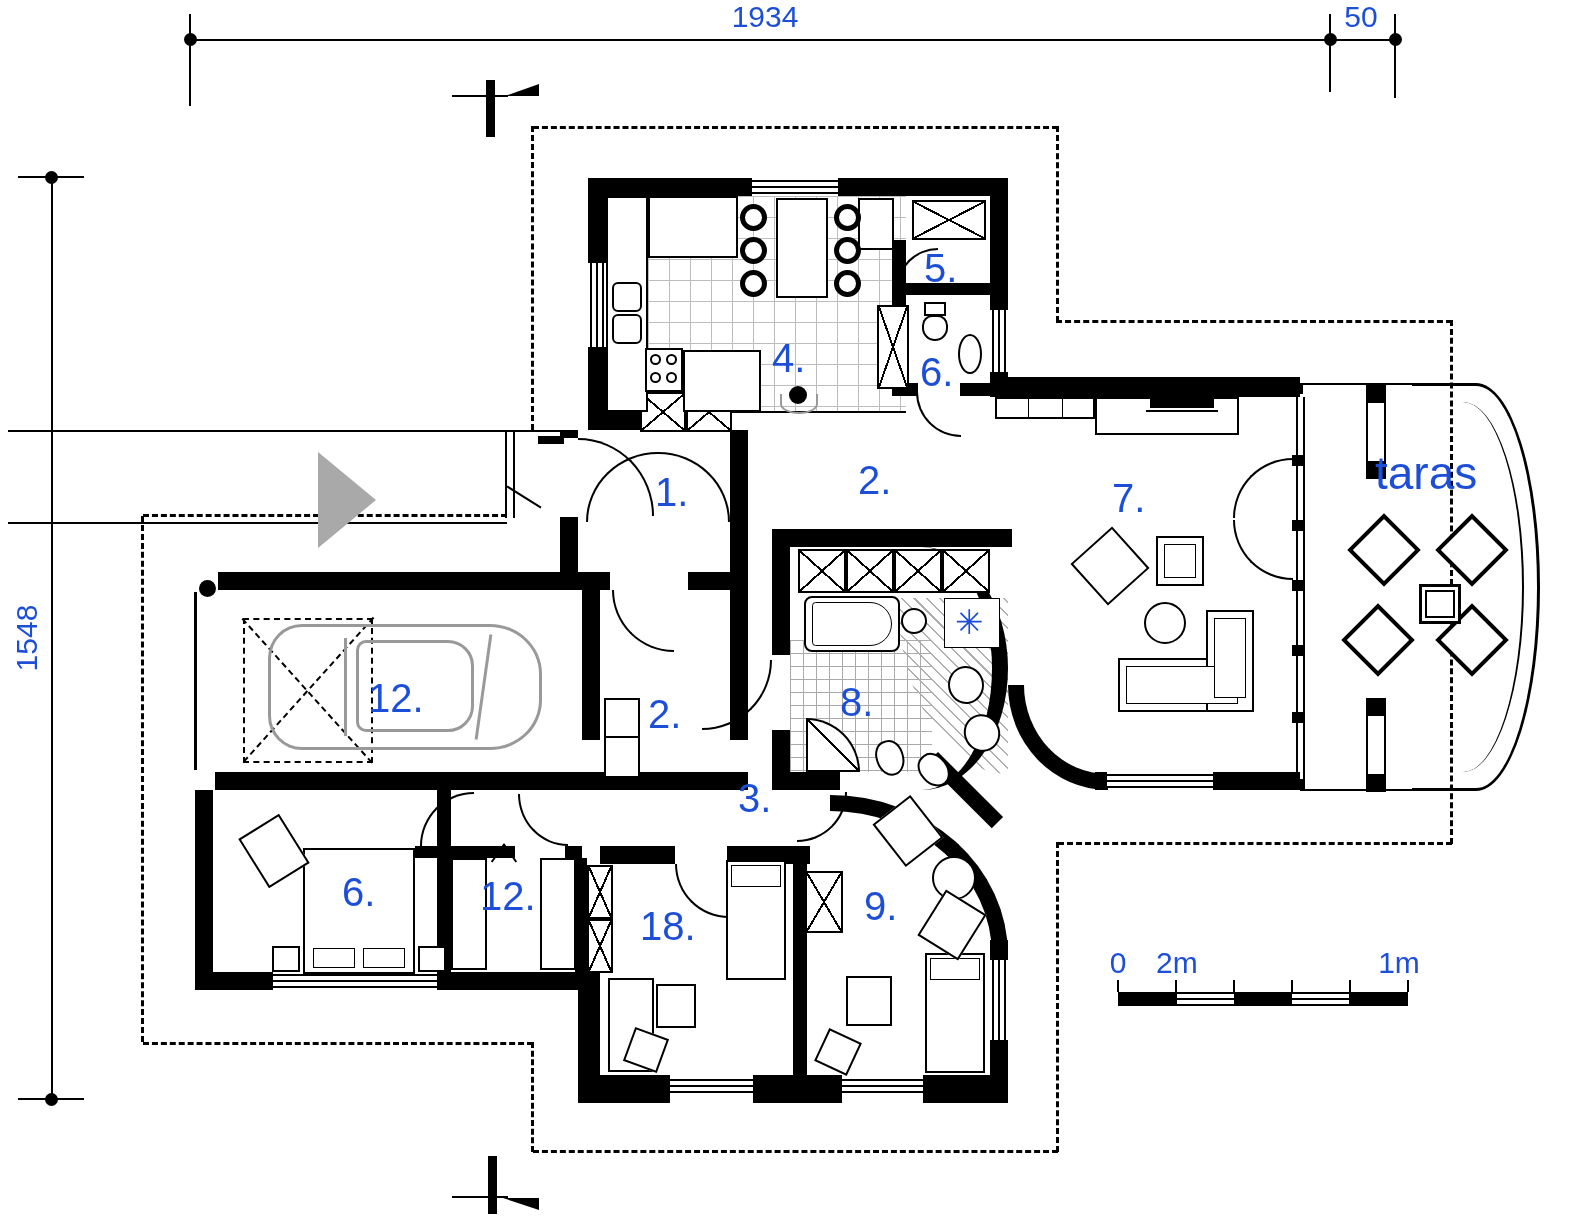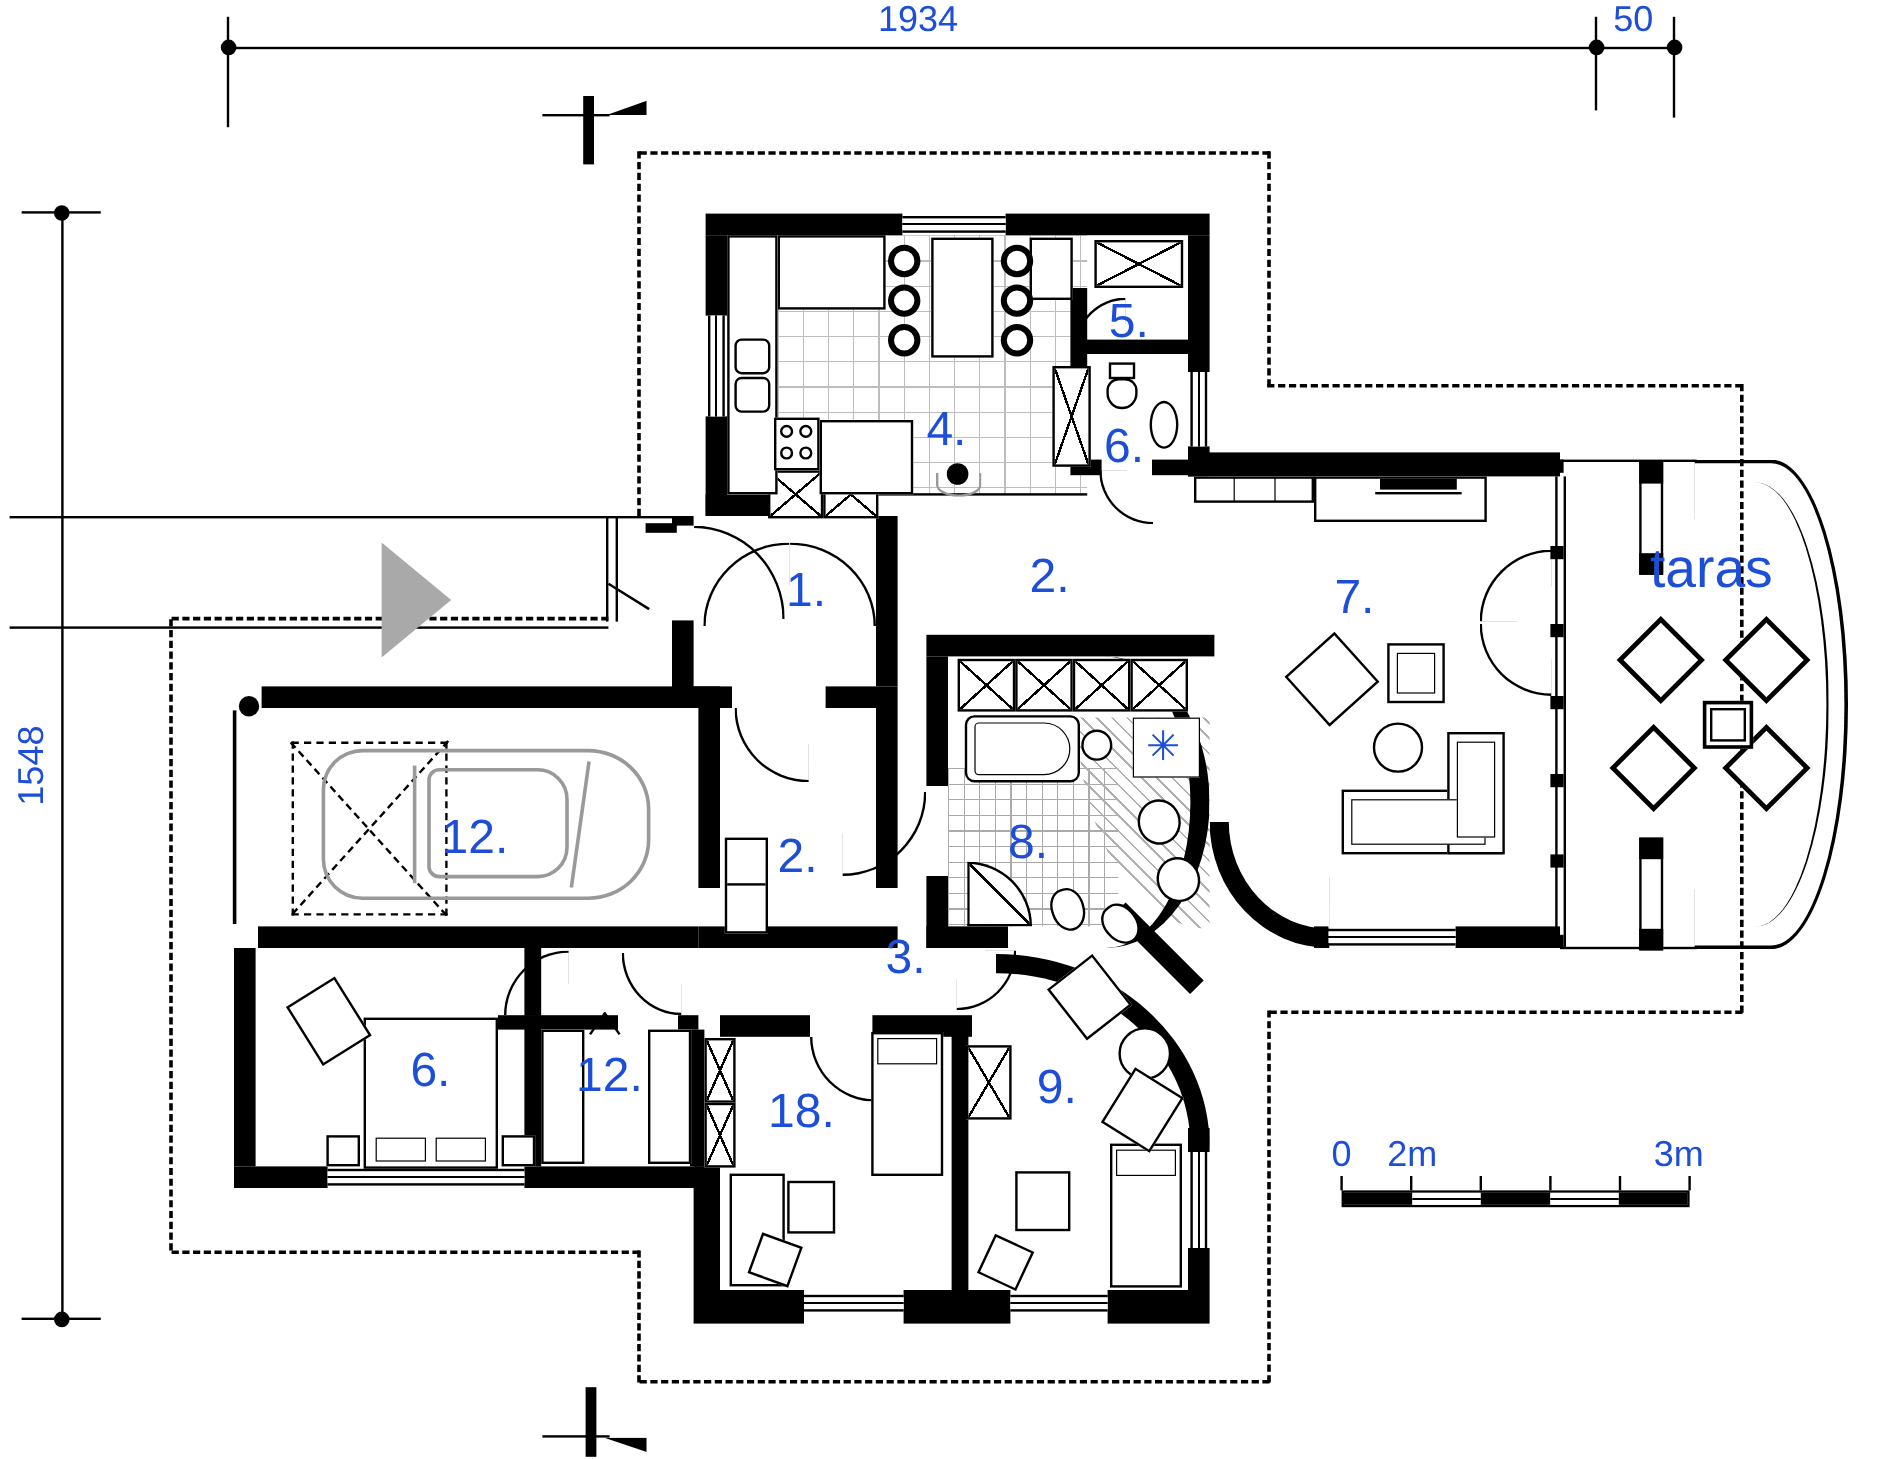--- a/index.html
+++ b/index.html
@@ -323,21 +323,21 @@
     <div style="flex:1;background:#000"></div>
   </div>
   <div class="ln" style="left:1117px;top:980px;width:2px;height:12px"></div>
   <div class="ln" style="left:1175px;top:980px;width:2px;height:12px"></div>
   <div class="ln" style="left:1233px;top:980px;width:2px;height:12px"></div>
   <div class="ln" style="left:1291px;top:980px;width:2px;height:12px"></div>
   <div class="ln" style="left:1349px;top:980px;width:2px;height:12px"></div>
   <div class="ln" style="left:1407px;top:980px;width:2px;height:12px"></div>
   <span class="lbl dim" style="left:1108px;top:948px;width:20px;text-align:center">0</span>
   <span class="lbl dim" style="left:1156px;top:948px;width:40px;text-align:center">2m</span>
-  <span class="lbl dim" style="left:1376px;top:948px;width:46px;text-align:center">3m</span>
+  <span class="lbl dim" style="left:1376px;top:948px;width:46px;text-align:center">1m</span>
 
   <span class="lbl rm" style="left:655px;top:472px">1.</span>
   <span class="lbl rm" style="left:858px;top:460px">2.</span>
   <span class="lbl rm" style="left:738px;top:778px">3.</span>
   <span class="lbl rm" style="left:772px;top:338px">4.</span>
   <span class="lbl rm" style="left:924px;top:248px">5.</span>
   <span class="lbl rm" style="left:920px;top:352px">6.</span>
   <span class="lbl rm" style="left:1112px;top:478px">7.</span>
   <span class="lbl rm" style="left:840px;top:682px">8.</span>
   <span class="lbl rm" style="left:864px;top:886px">9.</span>

